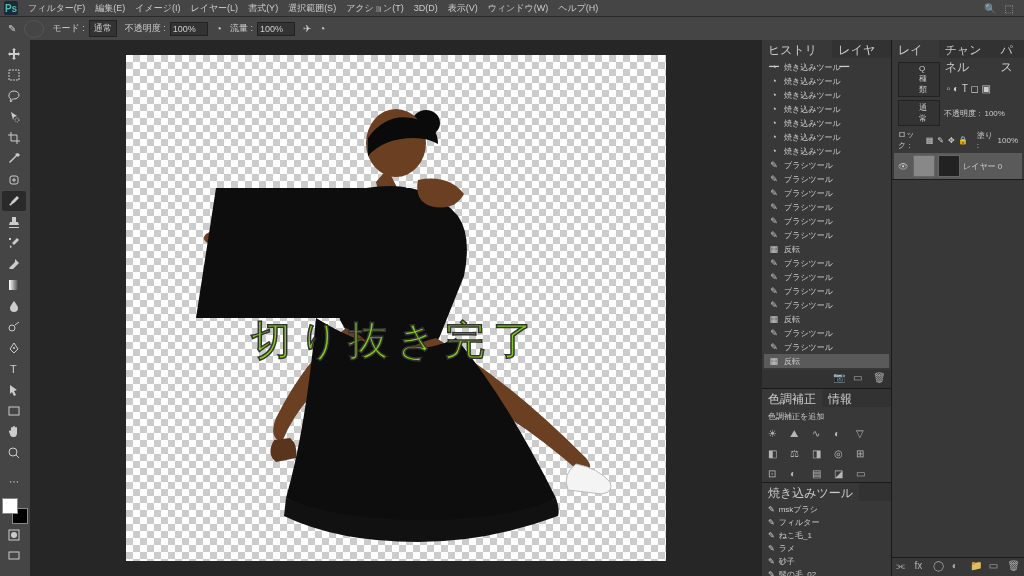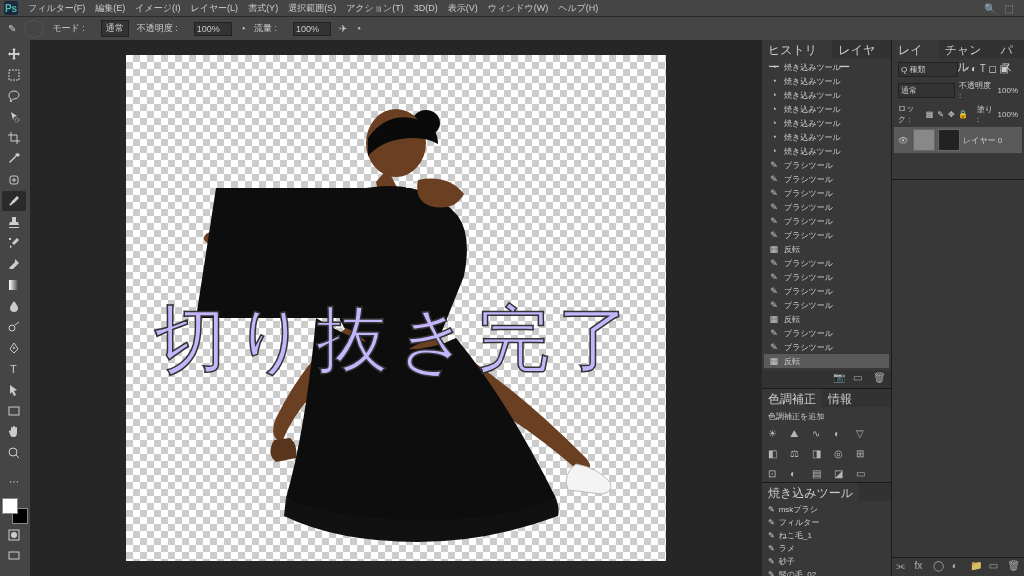--- a/index.html
+++ b/index.html
@@ -1,55 +1,55 @@
 <!DOCTYPE html>
 <html><head>
 <meta charset="utf-8">
 <style>
 * { margin: 0; padding: 0; box-sizing: border-box; font-family: sans-serif; }
 body { background: #323232; color: #ccc; font-size: 10px; overflow: hidden; width: 1024px; height: 576px; }
 .menubar { background: #454545; height: 16px; display: flex; align-items: center; padding: 0 4px; gap: 2px; }
 .menubar .logo { width: 14px; height: 14px; background: #1a2a3a; border-radius: 2px; margin-right: 4px; display: flex; align-items: center; justify-content: center; color: #5ba; font-size: 10px; font-weight: bold; }
 .menubar .mi { padding: 0 4px; font-size: 9px; cursor: pointer; }
 .optbar { background: #454545; height: 24px; display: flex; align-items: center; padding: 0 8px; gap: 8px; border-top: 1px solid #2a2a2a; }
-.optbar .fld { font-size: 9px; display: flex; align-items: center; gap: 16px; }
+.optbar .fld { font-size: 9px; display: flex; align-items: center; gap: 4px; }
 .optbar input { background: #333; border: 1px solid #222; color: #ccc; width: 38px; font-size: 9px; padding: 1px 2px; }
 .optbar .drop { background: #333; border: 1px solid #222; padding: 1px 4px; font-size: 9px; }
 .main { display: flex; height: 536px; }
 .toolbar { width: 30px; background: #454545; display: flex; flex-direction: column; padding: 4px 2px; gap: 1px; }
 .toolbar .tool { width: 24px; height: 20px; display: flex; align-items: center; justify-content: center; cursor: pointer; border-radius: 2px; }
 .toolbar .tool.active { background: #2a2a2a; }
 .toolbar .swatch { margin-top: 6px; position: relative; width: 26px; height: 26px; }
 .toolbar .sw-fg { position: absolute; top: 0; left: 0; width: 16px; height: 16px; background: #fff; border: 1px solid #888; }
 .toolbar .sw-bg { position: absolute; bottom: 0; right: 0; width: 16px; height: 16px; background: #000; border: 1px solid #888; }
 .canvas-area { flex: 1; background: #262626; display: flex; align-items: center; justify-content: center; position: relative; }
 .canvas { width: 540px; height: 506px; background: #fff; position: relative; overflow: hidden; }
 .transp { position: absolute; inset: 0; background-image: linear-gradient(45deg,#ccc 25%,transparent 25%),linear-gradient(-45deg,#ccc 25%,transparent 25%),linear-gradient(45deg,transparent 75%,#ccc 75%),linear-gradient(-45deg,transparent 75%,#ccc 75%); background-size: 14px 14px; background-position: 0 0,0 7px,7px -7px,-7px 0; background-color: #fff; }
 .subject { position: absolute; left: 50%; top: 50%; transform: translate(-50%,-50%); width: 480px; height: 480px; }
-.overlay-text { position: absolute; left: 50%; top: 56%; transform: translate(-50%,-50%); font-size: 72px; color: #c4b5fd; font-weight: 400; white-space: nowrap; letter-spacing: 8px; -webkit-text-stroke: 1.5px #333; font-family: "Comic Sans MS", cursive; z-index: 10; }
+.overlay-text { position: absolute; left: 50%; top: 56%; transform: translate(-50%,-50%); font-size: 40px; color: #84cc16; font-weight: 400; white-space: nowrap; letter-spacing: 8px; -webkit-text-stroke: 1.5px #333; font-family: "Comic Sans MS", cursive; z-index: 10; }
 .panels-right { width: 262px; background: #323232; display: flex; }
 .col1 { width: 130px; border-right: 1px solid #1a1a1a; display: flex; flex-direction: column; }
 .col2 { width: 132px; display: flex; flex-direction: column; }
 .panel { background: #383838; border-bottom: 1px solid #1a1a1a; display: flex; flex-direction: column; }
 .panel-tabs { display: flex; background: #323232; height: 18px; }
 .panel-tab { padding: 2px 6px; font-size: 12px; cursor: pointer; }
 .panel-tab.active { background: #383838; }
 .panel-body { flex: 1; overflow: hidden; padding: 2px; }
 .hist-list { display: flex; flex-direction: column; }
 .hist-item { display: flex; align-items: center; gap: 4px; padding: 1px 4px; font-size: 8px; cursor: pointer; }
 .hist-item.sel { background: #5a5a5a; }
 .hist-icon { width: 12px; height: 12px; display: flex; align-items: center; justify-content: center; font-size: 9px; }
 .panel-foot { height: 18px; display: flex; align-items: center; justify-content: flex-end; gap: 6px; padding: 0 4px; background: #323232; }
 .foot-ic { width: 14px; height: 14px; cursor: pointer; opacity: 0.8; }
 .adj-icons { display: flex; flex-wrap: wrap; gap: 6px; padding: 4px; }
 .adj-ic { width: 16px; height: 14px; cursor: pointer; opacity: 0.85; }
 .preset-list { display: flex; flex-direction: column; }
 .preset-item { display: flex; align-items: center; gap: 4px; padding: 1px 4px; font-size: 8px; cursor: pointer; }
 .layers-head { padding: 2px 4px; }
-.layers-head .drop { background: #333; border: 1px solid #222; padding: 1px 2px; font-size: 8px; width: 60px; display: inline-block; }
+.layers-head .drop { background: #333; border: 1px solid #222; padding: 1px 20px; font-size: 8px; width: 32px; display: inline-block; }
 .layers-head .row { display: flex; gap: 4px; align-items: center; margin-top: 3px; font-size: 8px; }
 .layer-item { display: flex; align-items: center; gap: 3px; padding: 2px 4px; font-size: 8px; background: #5a5a5a; }
 .layer-item .eye { width: 12px; }
 .layer-item .thumb { width: 22px; height: 22px; background: #888; border: 1px solid #666; }
 .layer-item .mask { width: 22px; height: 22px; background: #222; border: 1px solid #666; }
 svg { display: block; }
 </style>
 </head>
 <body>
 

